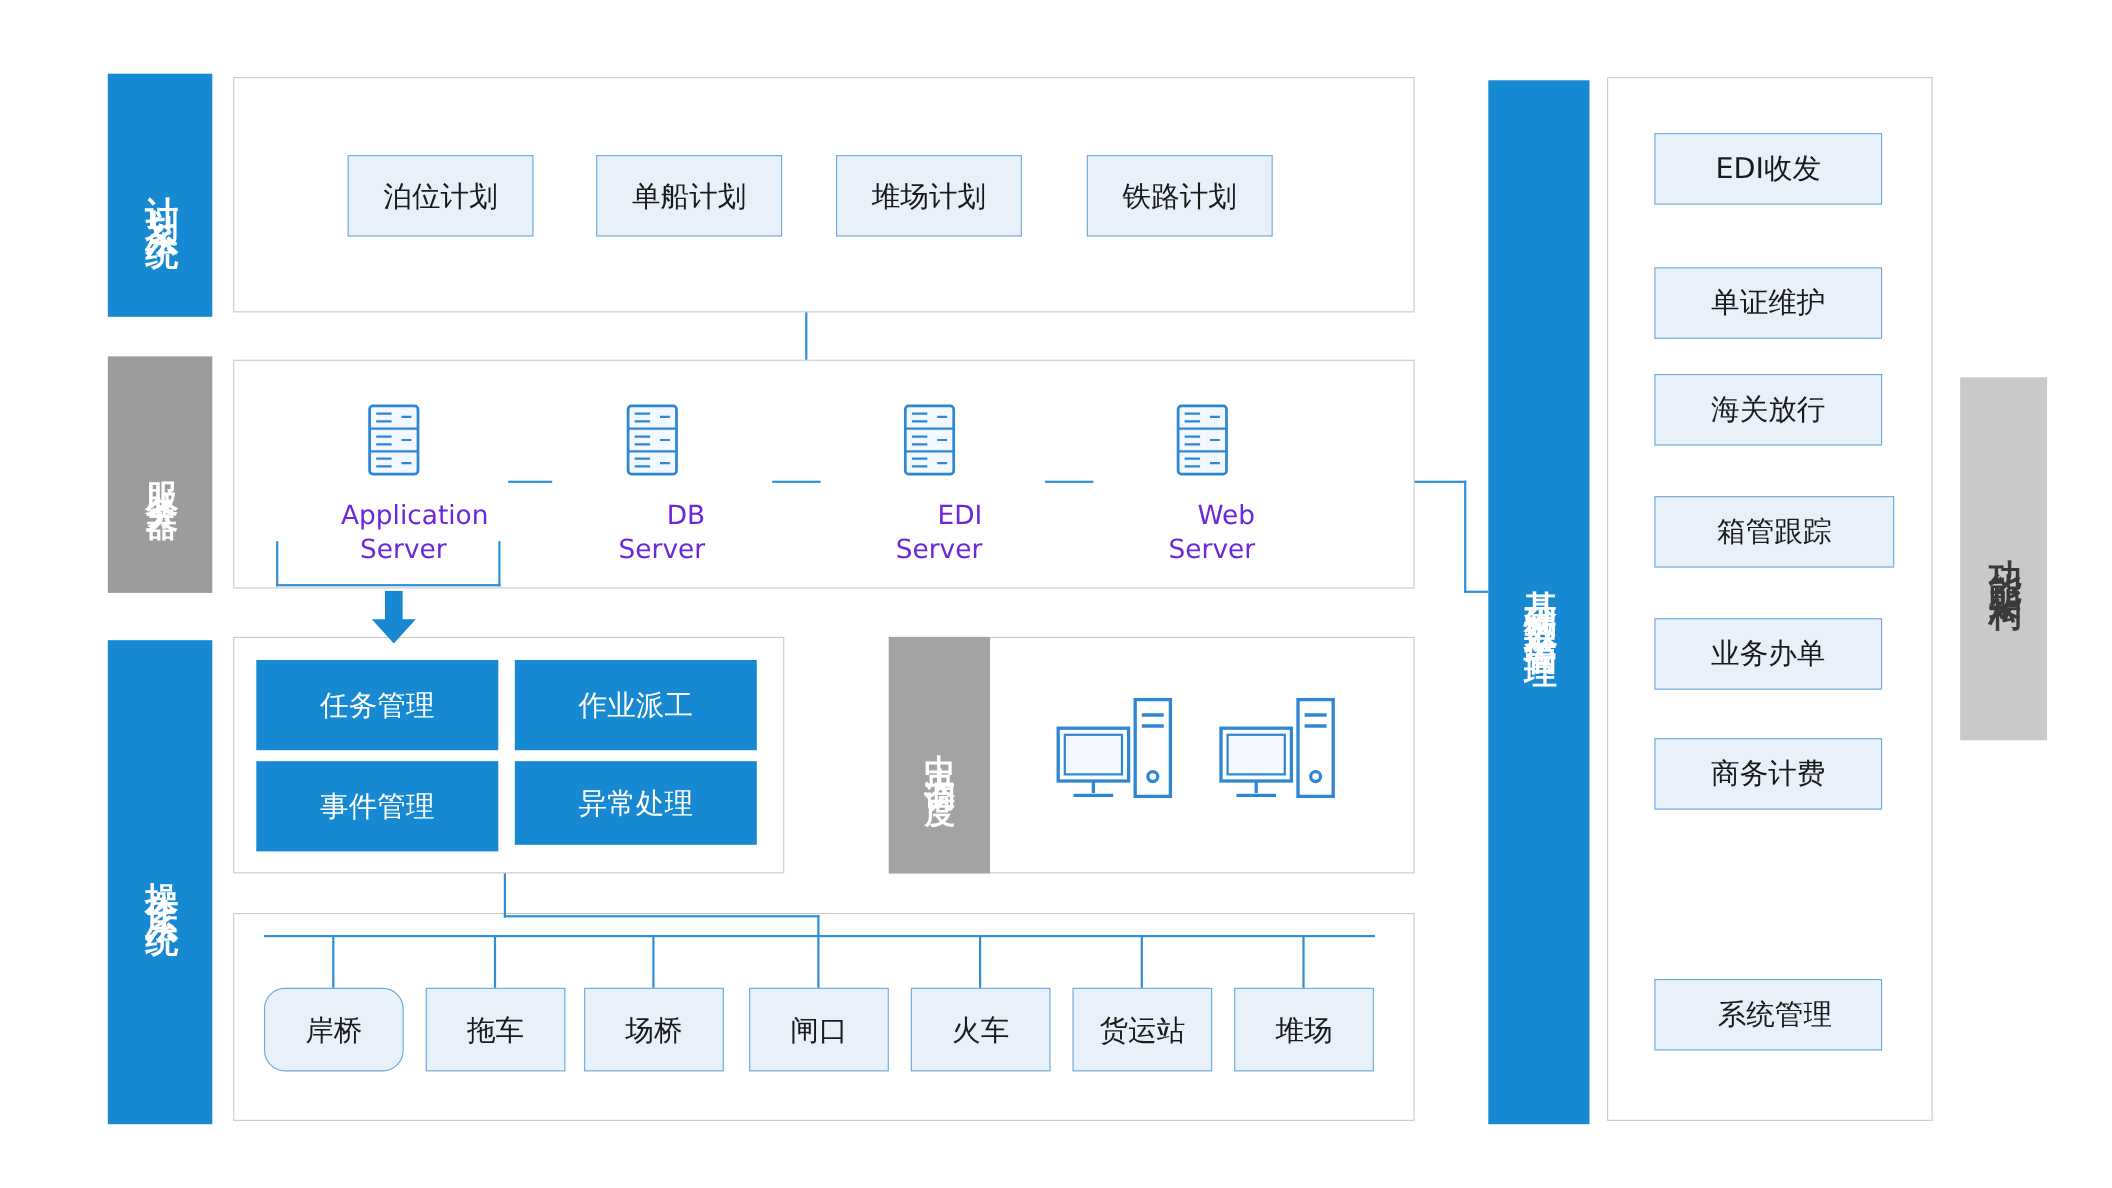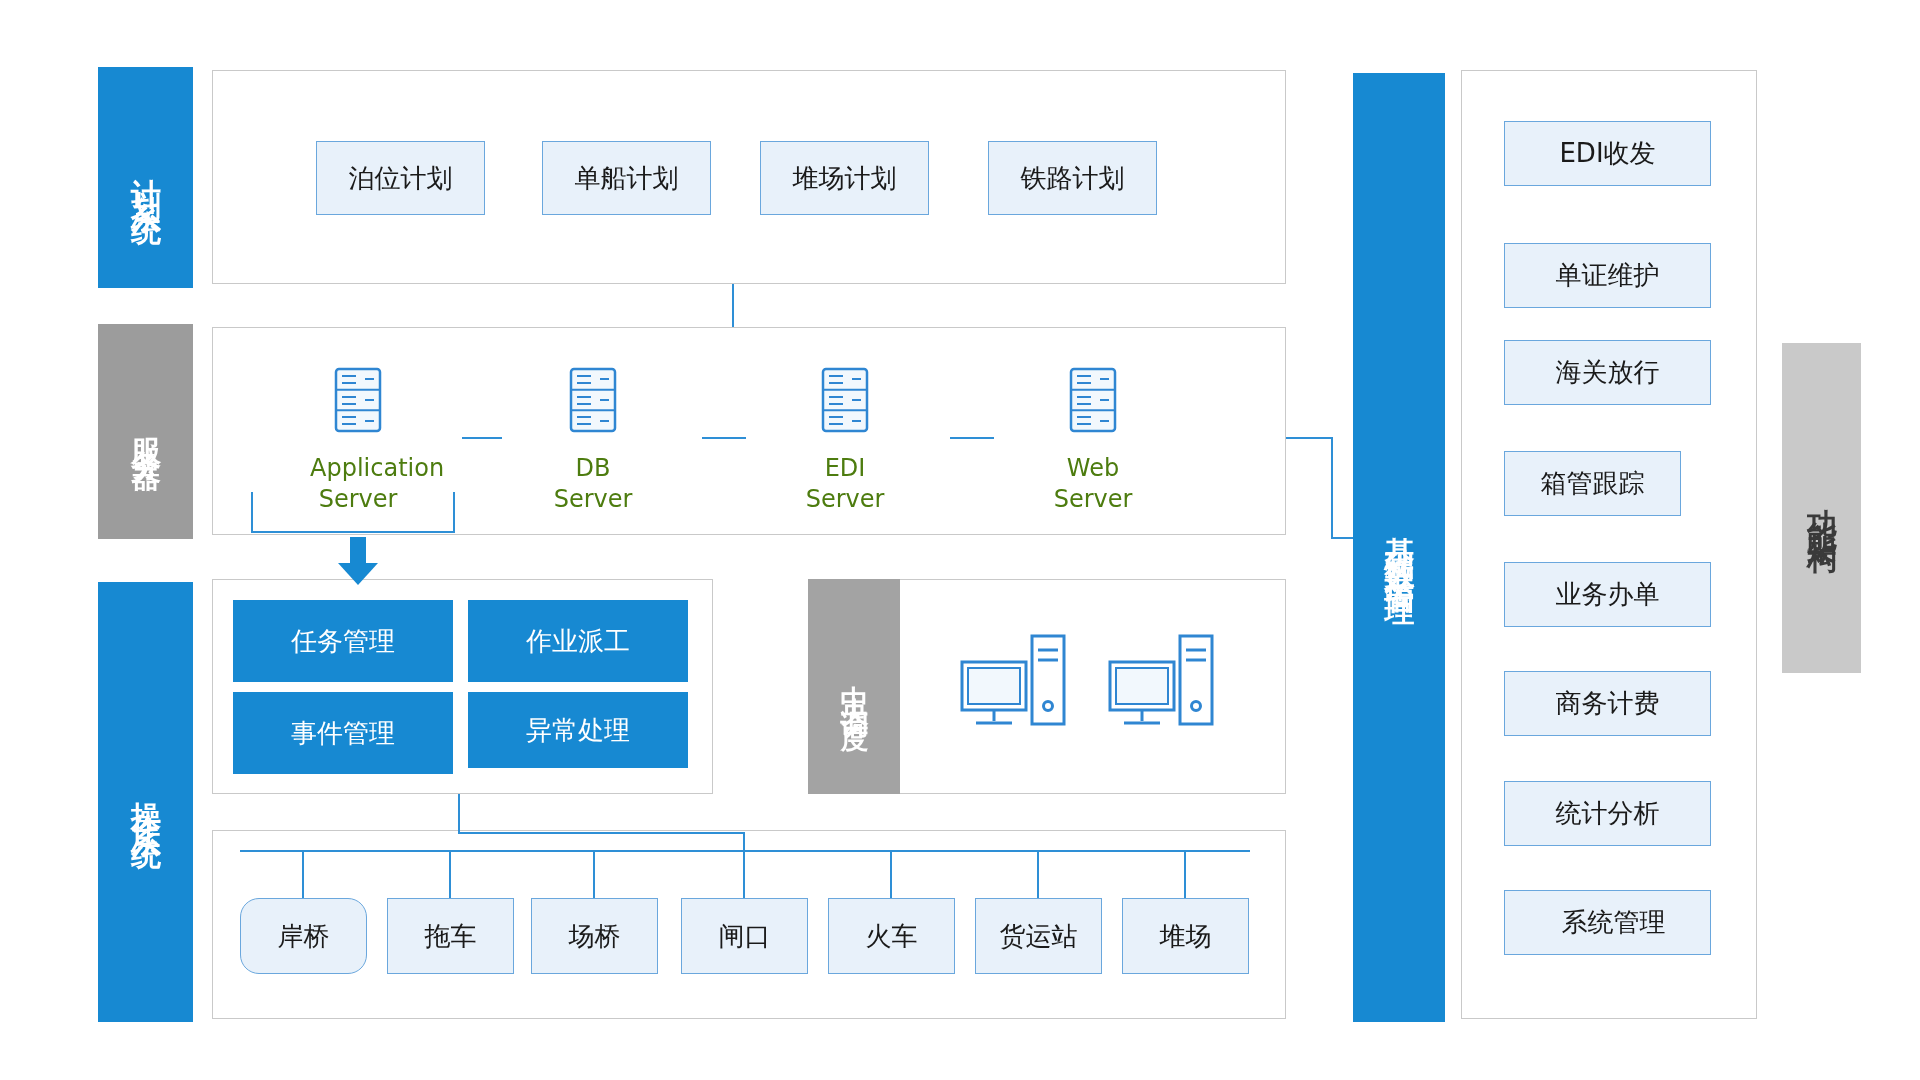--- a/index.html
+++ b/index.html
@@ -22,21 +22,21 @@
     font-size:26px; color:#1a1a1a;
   }
   .opbtn {
     background:#1789d2; color:#fff;
     display:flex; align-items:center; justify-content:center;
     font-size:26px;
   }
   .line { background:#2e8fd6; }
   .srvcol { position:absolute; display:flex; flex-direction:column; align-items:center; }
   .srvlabel {
-    font-size:24px; color:#4d7c0f; text-align:center; width:96px;
+    font-size:24px; color:#6d28d9; text-align:right; width:96px;
     line-height:1.3; margin-top:14px; white-space:normal;
   }
   .graystrip {
     background:#a3a3a3; color:#fff; font-weight:bold; font-size:28px;
     display:flex; align-items:center; justify-content:center;
   }
 </style>
 </head>
 <body>
 
@@ -177,24 +177,23 @@
   <div class="abs chip" style="left:387px;  top:898px; width:127px; height:76px;">拖车</div>
   <div class="abs chip" style="left:531px;  top:898px; width:127px; height:76px;">场桥</div>
   <div class="abs chip" style="left:681px;  top:898px; width:127px; height:76px;">闸口</div>
   <div class="abs chip" style="left:828px;  top:898px; width:127px; height:76px;text-align:center;">火车</div>
   <div class="abs chip" style="left:975px;  top:898px; width:127px; height:76px;">货运站</div>
   <div class="abs chip" style="left:1122px; top:898px; width:127px; height:76px;">堆场</div>
 
   <div class="abs chip" style="left:1504px; top:121px; width:207px; height:65px;">EDI收发</div>
   <div class="abs chip" style="left:1504px; top:231px; width:207px; height:65px;margin-top:12px;">单证维护</div>
   <div class="abs chip" style="left:1504px; top:340px; width:207px; height:65px;">海关放行</div>
-  <div class="abs chip" style="left:1504px; top:451px; width:177px; height:65px;text-align:right;">箱管跟踪</div>
+  <div class="abs chip" style="left:1504px; top:451px; width:218px; height:65px;text-align:right;">箱管跟踪</div>
   <div class="abs chip" style="left:1504px; top:562px; width:207px; height:65px;">业务办单</div>
   <div class="abs chip" style="left:1504px; top:671px; width:207px; height:65px;">商务计费</div>
-  <div class="abs chip" style="left:1504px; top:781px; width:207px; height:65px;">统计分析</div>
   <div class="abs chip" style="left:1504px; top:890px; width:207px; height:65px;padding-left:12px;">系统管理</div>
 
   <div class="abs line" style="left:732px; top:284px; width:2px; height:43px;"></div>
 
   <div class="abs line" style="left:462px; top:437px; width:40px; height:2px;"></div>
   <div class="abs line" style="left:702px; top:437px; width:44px; height:2px;"></div>
   <div class="abs line" style="left:950px; top:437px; width:44px; height:2px;"></div>
 
   <div class="abs line" style="left:1286px; top:437px; width:47px; height:2px;"></div>
   <div class="abs line" style="left:1331px; top:437px; width:2px; height:102px;"></div>

